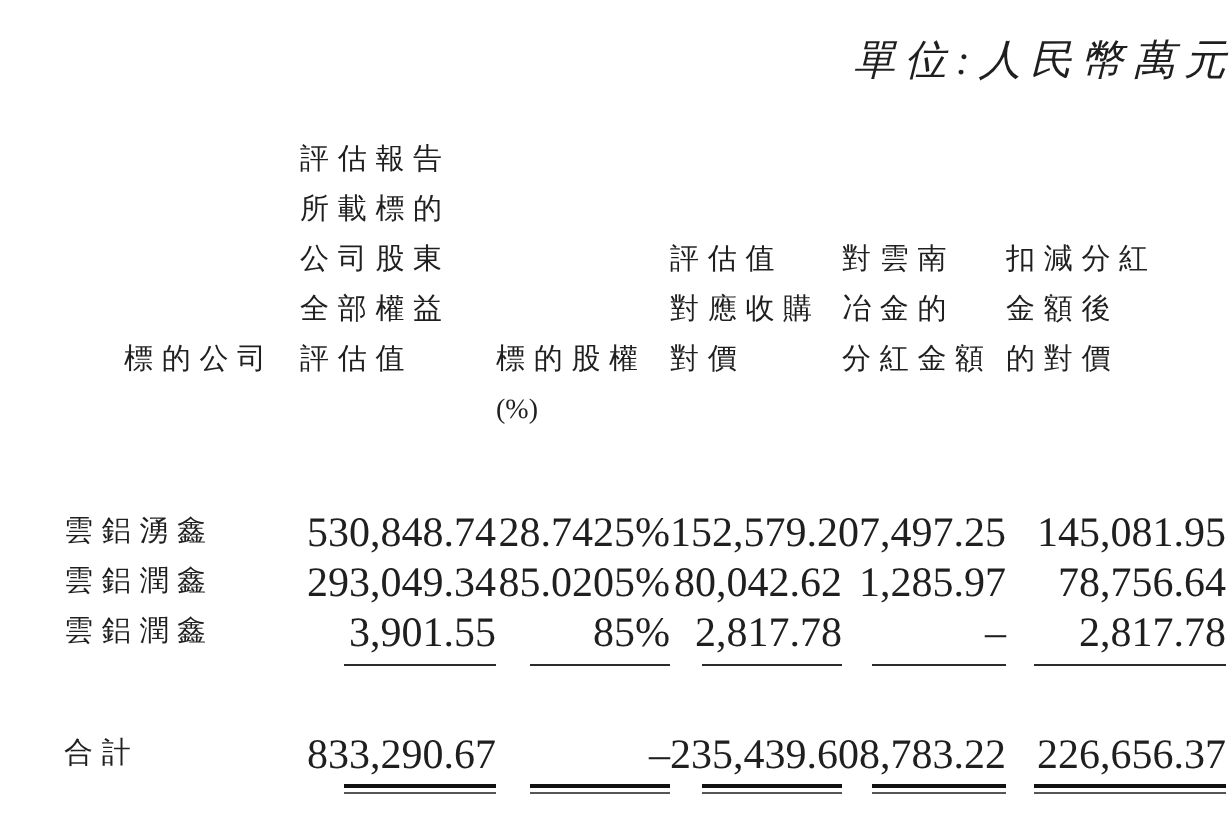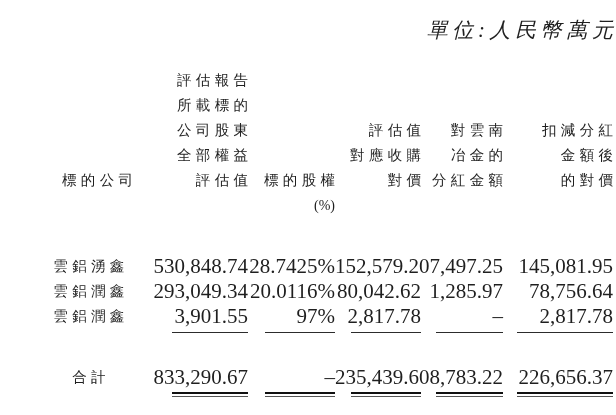--- a/index.html
+++ b/index.html
@@ -38,40 +38,40 @@
   col.c5 { width: 82px; }
   col.c6 { width: 110px; }
 
   th {
     font-weight: normal;
     vertical-align: bottom;
     padding: 0 0 25px 0;
   }
   th.nopad { padding-bottom: 0; }
   .hl {
-    text-align: right;
+    text-align: left;
     font-size: 14.5px;
     line-height: 25px;
     letter-spacing: 0.3em;
     margin-right: -0.3em;
     white-space: nowrap;
   }
   .hl.left {
     text-align: left;
     margin-right: 0;
     margin-left: 32px;
   }
   .hl.pct {
     letter-spacing: 0;
     margin-right: 0;
     font-size: 14px;
   }
   td { padding: 0; vertical-align: top; }
   .lbl {
-    text-align: center;
+    text-align: left;
     font-size: 14.5px;
     line-height: 25px;
     letter-spacing: 0.3em;
     white-space: nowrap;
     padding-left: 2px;
   }
   .num {
     text-align: right;
     font-size: 21px;
     line-height: 25px;
@@ -155,34 +155,34 @@
       <td class="num">530,848.74</td>
       <td class="num">28.7425%</td>
       <td class="num">152,579.20</td>
       <td class="num">7,497.25</td>
       <td class="num">145,081.95</td>
     </tr>
 
     <tr>
       <td class="lbl">雲鋁潤鑫</td>
       <td class="num">293,049.34</td>
-      <td class="num">20.0116%</td>
+      <td class="num">85.0205%</td>
       <td class="num">80,042.62</td>
       <td class="num">1,285.97</td>
       <td class="num">78,756.64</td>
     </tr>
 
     <tr>
       <td class="lbl">雲鋁潤鑫</td>
       <td class="num">
         <div>3,901.55</div>
         <div class="rule1 w2"></div>
       </td>
       <td class="num">
-        <div>97%</div>
+        <div>85%</div>
         <div class="rule1 w3"></div>
       </td>
       <td class="num">
         <div>2,817.78</div>
         <div class="rule1 w4"></div>
       </td>
       <td class="num">
         <div>–</div>
         <div class="rule1 w5"></div>
       </td>

